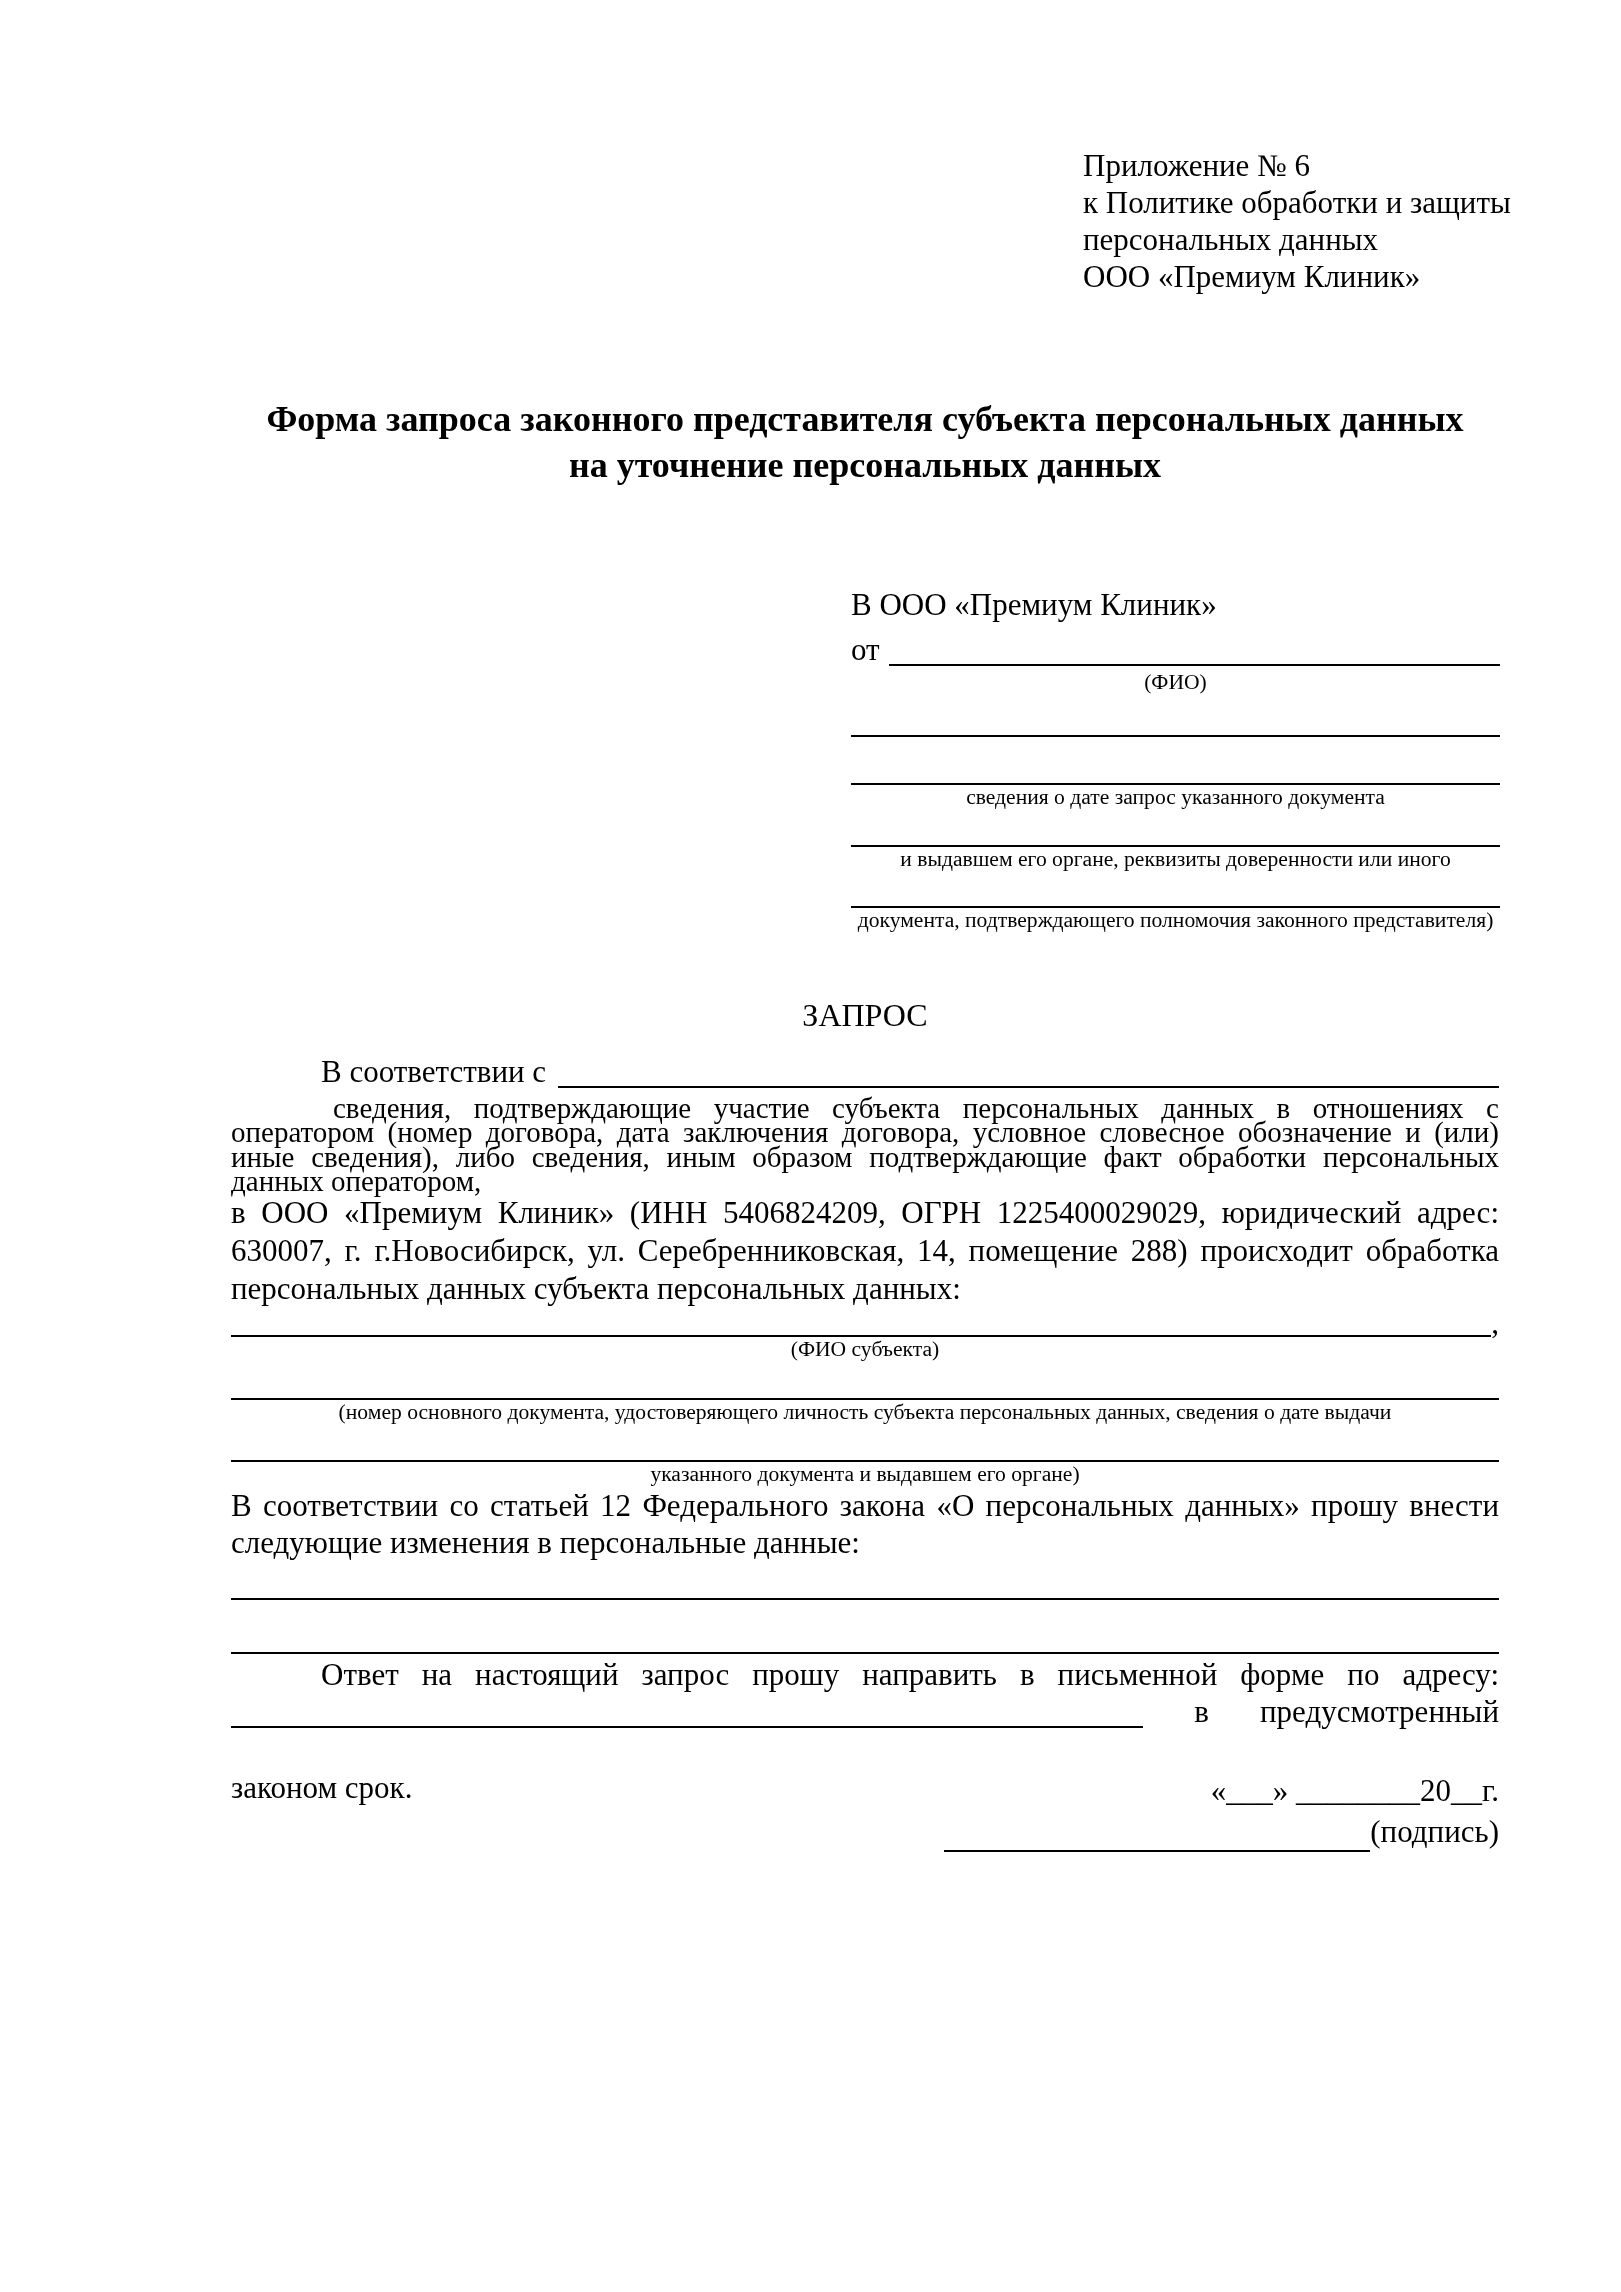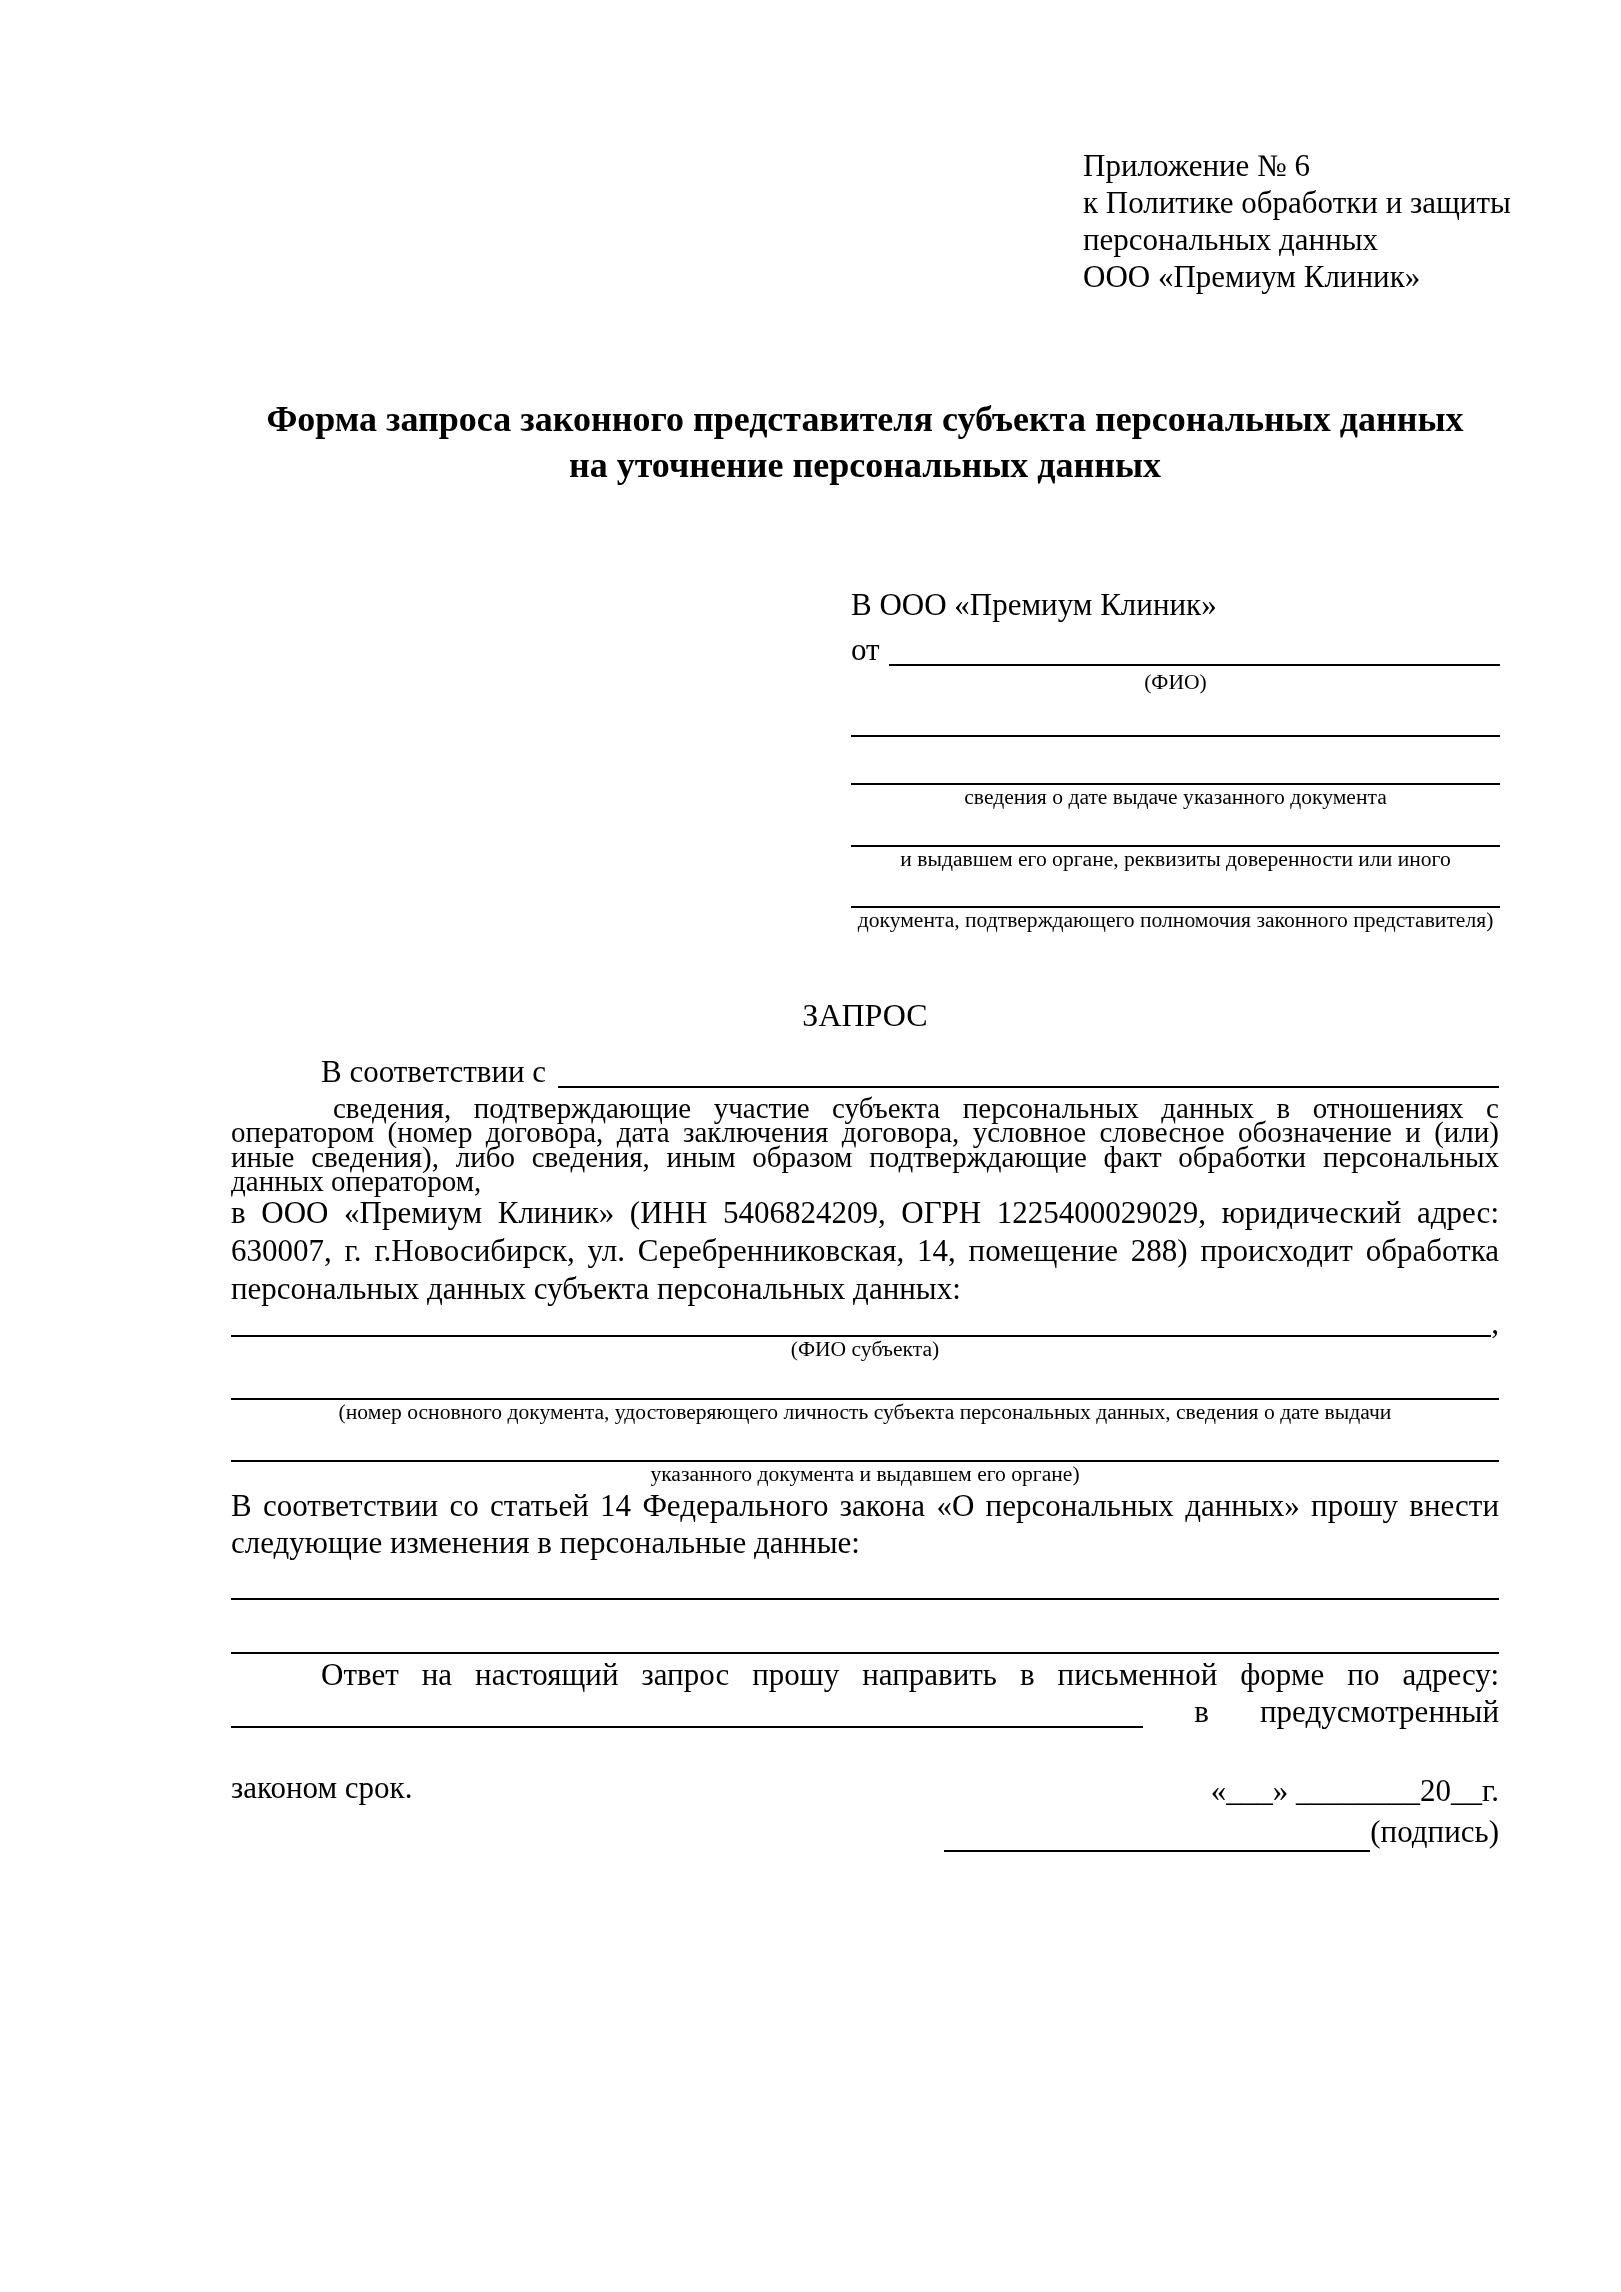--- a/index.html
+++ b/index.html
@@ -91,21 +91,21 @@
     <div>В ООО «Премиум Клиник»</div>
     <div class="from-row">
       <span class="lbl">от</span>
       <div class="fill-line"></div>
     </div>
     <div class="cap">(ФИО)</div>
 
     <div class="u-line g1"></div>
 
     <div class="u-line g2"></div>
-    <div class="cap">сведения о дате выдаче указанного документа</div>
+    <div class="cap">сведения о дате запрос указанного документа</div>
 
     <div class="u-line g3"></div>
     <div class="cap">и выдавшем его органе, реквизиты доверенности или иного</div>
 
     <div class="u-line g4"></div>
     <div class="cap">документа, подтверждающего полномочия законного представителя)</div>
   </div>
 
   <div class="main">
     <div class="zapros">ЗАПРОС</div>
@@ -124,21 +124,21 @@
       <span class="comma">,</span>
     </div>
     <div class="cap">(ФИО субъекта)</div>
 
     <div class="u-line dl1"></div>
     <div class="cap">(номер основного документа, удостоверяющего личность субъекта персональных данных, сведения о дате выдачи</div>
 
     <div class="u-line dl2"></div>
     <div class="cap">указанного документа и выдавшем его органе)</div>
 
-    <div class="law-par">В соответствии со статьей 14 Федерального закона «О персональных данных» прошу внести следующие изменения в персональные данные:</div>
+    <div class="law-par">В соответствии со статьей 12 Федерального закона «О персональных данных» прошу внести следующие изменения в персональные данные:</div>
 
     <div class="u-line bl1"></div>
     <div class="u-line bl2"></div>
 
     <div class="reply-l1">Ответ на настоящий запрос прошу направить в письменной форме по адресу:</div>
     <div class="reply-l2">
       <div class="fill-line"></div>
       <span>в</span>
       <span>предусмотренный</span>
     </div>

